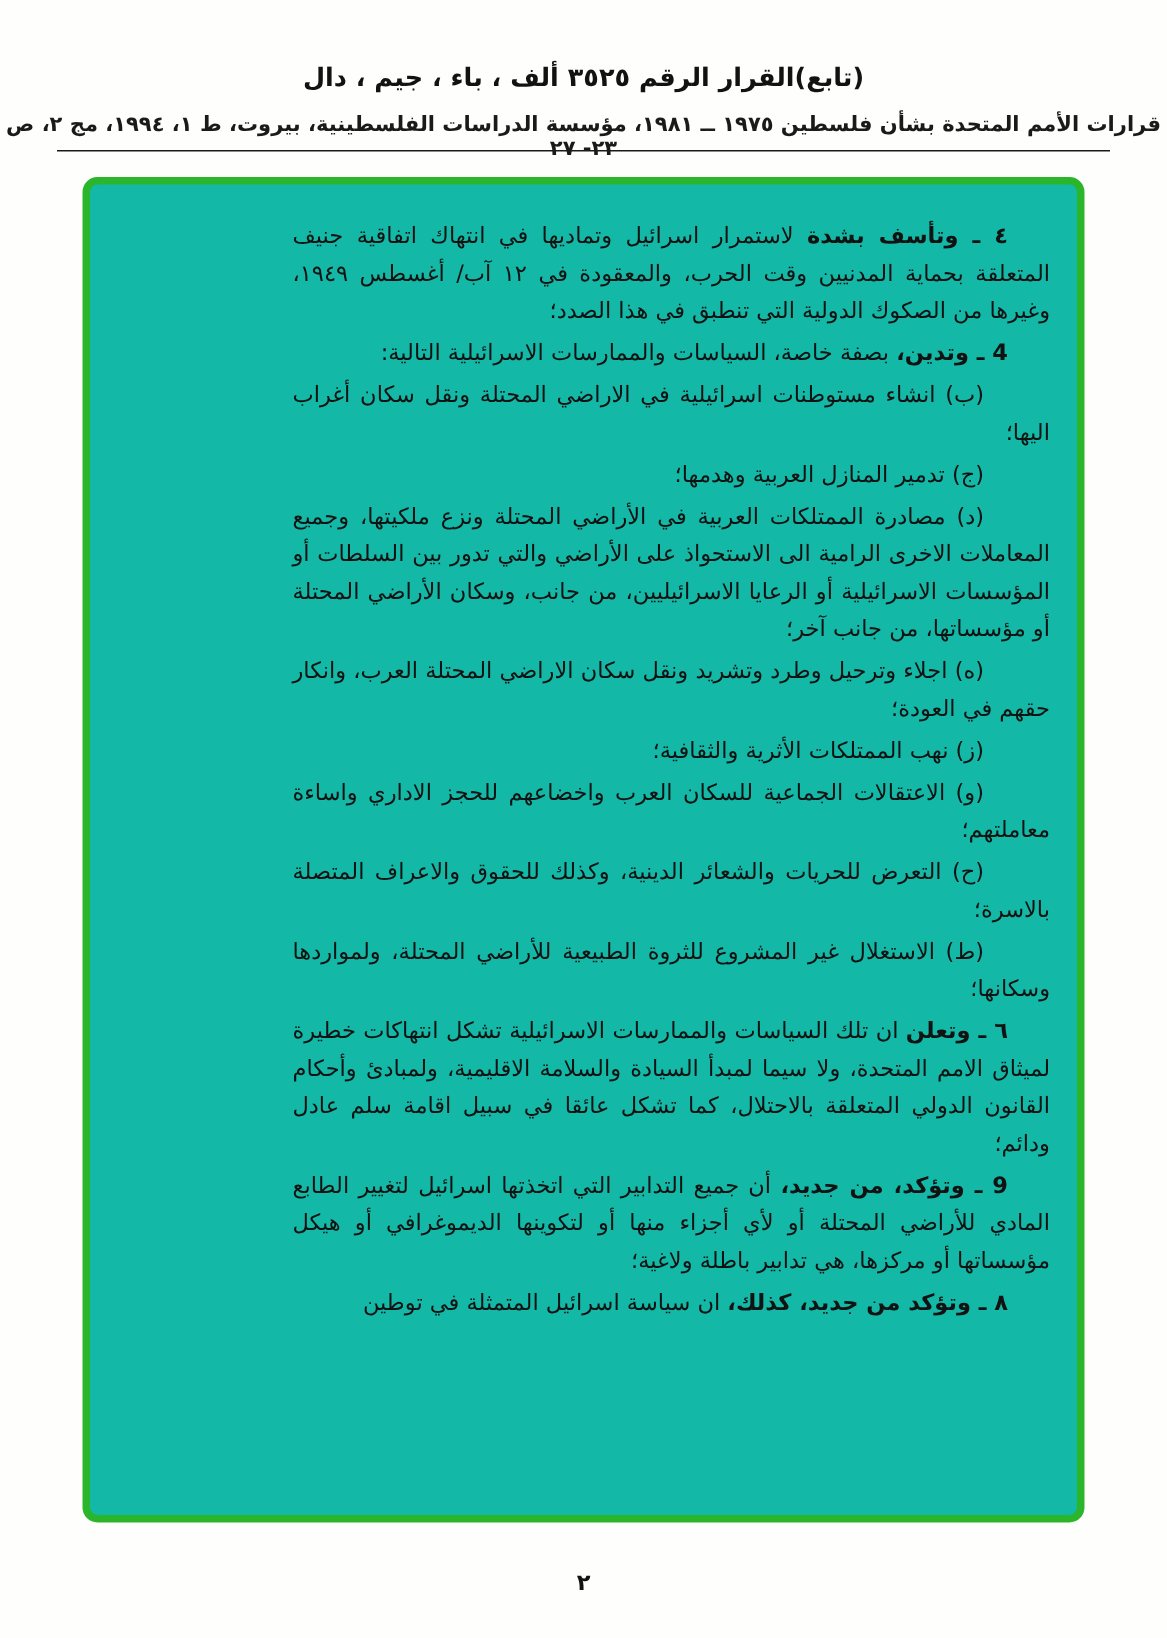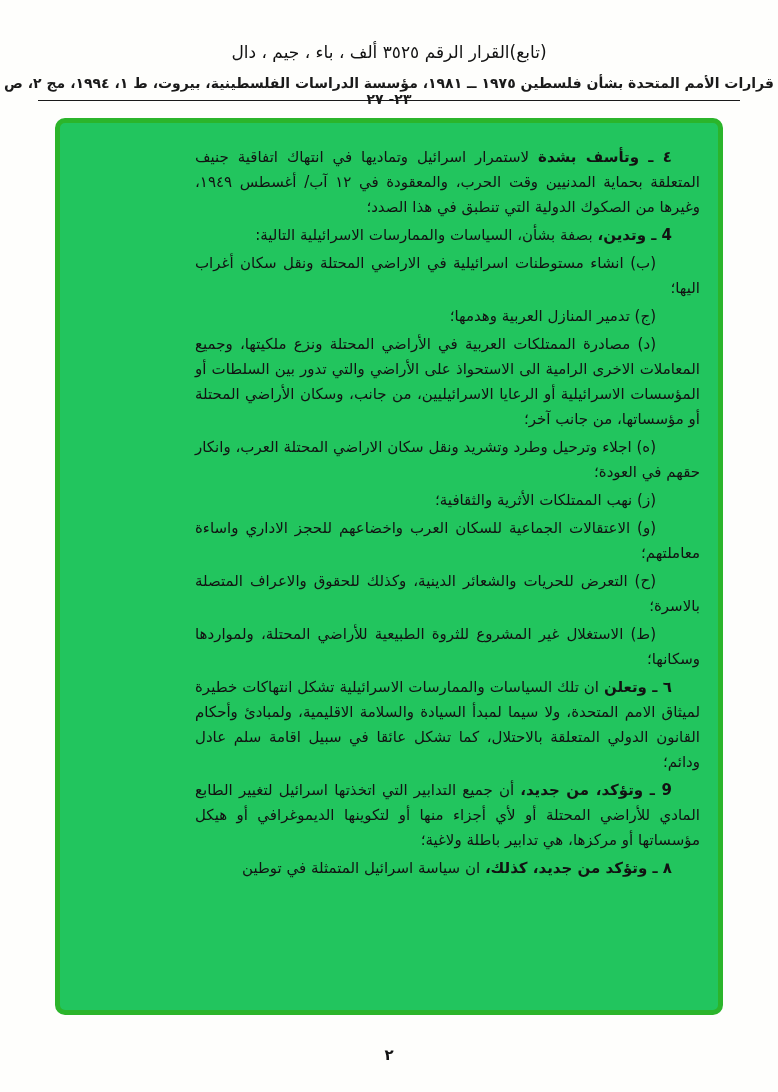--- a/index.html
+++ b/index.html
@@ -13,42 +13,42 @@
   }
   .page-header {
     position: absolute;
     top: 42px; left: 0;
     width: 100%;
     text-align: center;
     direction: rtl;
   }
   .doc-title {
     font-size: 17px;
-    font-weight: normal;
+    font-weight: bold;
     letter-spacing: 0.5px;
   }
   .doc-citation {
     margin-top: 13px;
     font-size: 14px;
     font-weight: bold;
     color: #1a1a1a;
   }
   .header-rule {
     position: absolute;
     top: 100px; left: 38px;
     width: 702px;
     border-top: 1.6px solid #1a1a1a;
   }
   .content-frame {
     position: absolute;
     left: 55px; top: 118px;
     width: 668px; height: 897px;
     border: 5px solid #2bb52b;
     border-radius: 10px;
-    background: #22c55e;
+    background: #14b8a6;
   }
   .text-block {
     position: absolute;
     top: 22px; right: 18px;
     width: 505px;
     direction: rtl;
     text-align: justify;
     font-size: 15px;
     line-height: 25px;
   }
@@ -71,21 +71,21 @@
 <div class="page-header">
   <div class="doc-title">(تابع)القرار الرقم ٣٥٢٥ ألف ، باء ، جيم ، دال</div>
   <div class="doc-citation">قرارات الأمم المتحدة بشأن فلسطين ١٩٧٥ ــ ١٩٨١، مؤسسة الدراسات الفلسطينية، بيروت، ط ١، ١٩٩٤، مج ٢، ص ٢٣- ٢٧</div>
 </div>
 
 <div class="header-rule"></div>
 
 <div class="content-frame" style="border-color: rgb(43, 181, 43);">
   <div class="text-block">
       <p class="para num"><span class="bold">٤ ـ وتأسف بشدة</span><span> لاستمرار اسرائيل وتماديها في انتهاك اتفاقية جنيف المتعلقة بحماية المدنيين وقت الحرب، والمعقودة في ١٢ آب/ أغسطس ١٩٤٩، وغيرها من الصكوك الدولية التي تنطبق في هذا الصدد؛</span></p>
-      <p class="para num"><span class="bold">4 ـ وتدين،</span><span> بصفة بشأن، السياسات والممارسات الاسرائيلية التالية:</span></p>
+      <p class="para num"><span class="bold">4 ـ وتدين،</span><span> بصفة خاصة، السياسات والممارسات الاسرائيلية التالية:</span></p>
       <p class="para sub"><span>(ب) انشاء مستوطنات اسرائيلية في الاراضي المحتلة ونقل سكان أغراب اليها؛</span></p>
       <p class="para sub"><span>(ج) تدمير المنازل العربية وهدمها؛</span></p>
       <p class="para sub"><span>(د) مصادرة الممتلكات العربية في الأراضي المحتلة ونزع ملكيتها، وجميع المعاملات الاخرى الرامية الى الاستحواذ على الأراضي والتي تدور بين السلطات أو المؤسسات الاسرائيلية أو الرعايا الاسرائيليين، من جانب، وسكان الأراضي المحتلة أو مؤسساتها، من جانب آخر؛</span></p>
       <p class="para sub"><span>(ه) اجلاء وترحيل وطرد وتشريد ونقل سكان الاراضي المحتلة العرب، وانكار حقهم في العودة؛</span></p>
       <p class="para sub"><span>(ز) نهب الممتلكات الأثرية والثقافية؛</span></p>
       <p class="para sub"><span>(و) الاعتقالات الجماعية للسكان العرب واخضاعهم للحجز الاداري واساءة معاملتهم؛</span></p>
       <p class="para sub"><span>(ح) التعرض للحريات والشعائر الدينية، وكذلك للحقوق والاعراف المتصلة بالاسرة؛</span></p>
       <p class="para sub"><span>(ط) الاستغلال غير المشروع للثروة الطبيعية للأراضي المحتلة، ولمواردها وسكانها؛</span></p>
       <p class="para num"><span class="bold">٦ ـ وتعلن</span><span> ان تلك السياسات والممارسات الاسرائيلية تشكل انتهاكات خطيرة لميثاق الامم المتحدة، ولا سيما لمبدأ السيادة والسلامة الاقليمية، ولمبادئ وأحكام القانون الدولي المتعلقة بالاحتلال، كما تشكل عائقا في سبيل اقامة سلم عادل ودائم؛</span></p>
       <p class="para num"><span class="bold">9 ـ وتؤكد، من جديد،</span><span> أن جميع التدابير التي اتخذتها اسرائيل لتغيير الطابع المادي للأراضي المحتلة أو لأي أجزاء منها أو لتكوينها الديموغرافي أو هيكل مؤسساتها أو مركزها، هي تدابير باطلة ولاغية؛</span></p>

